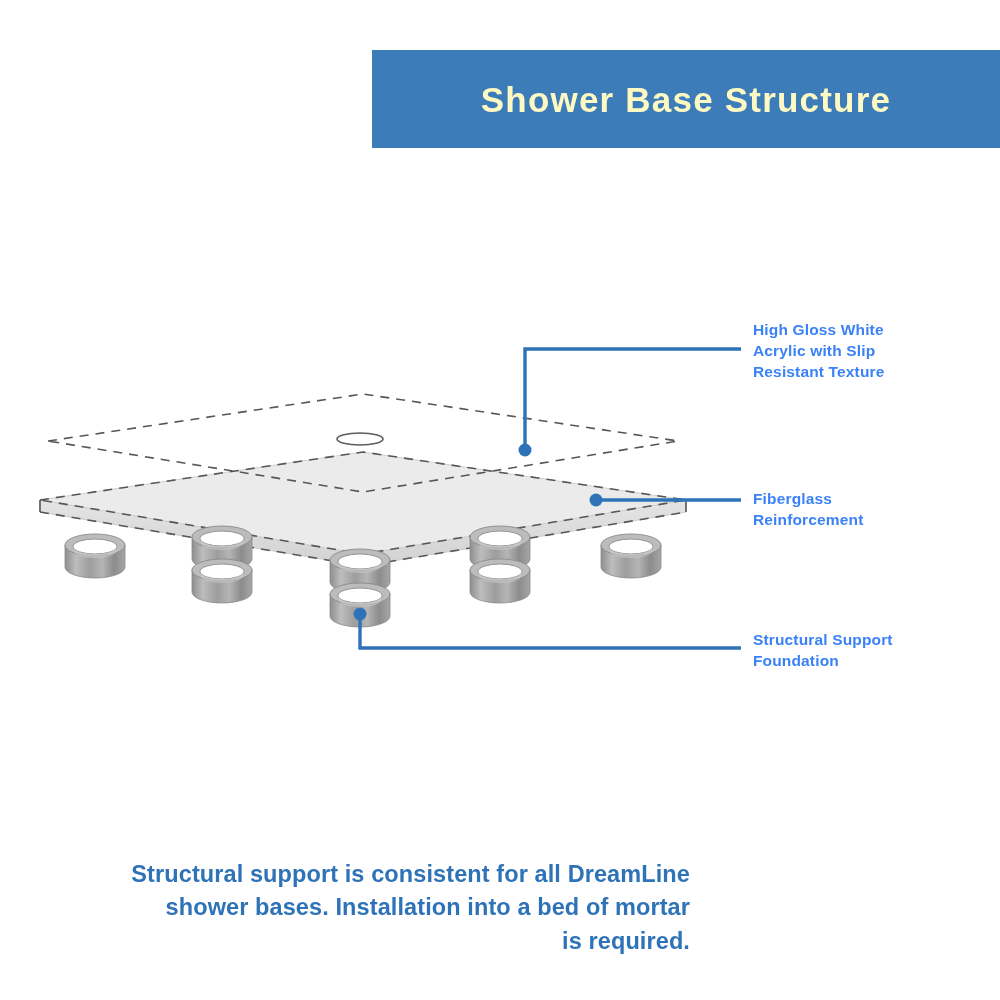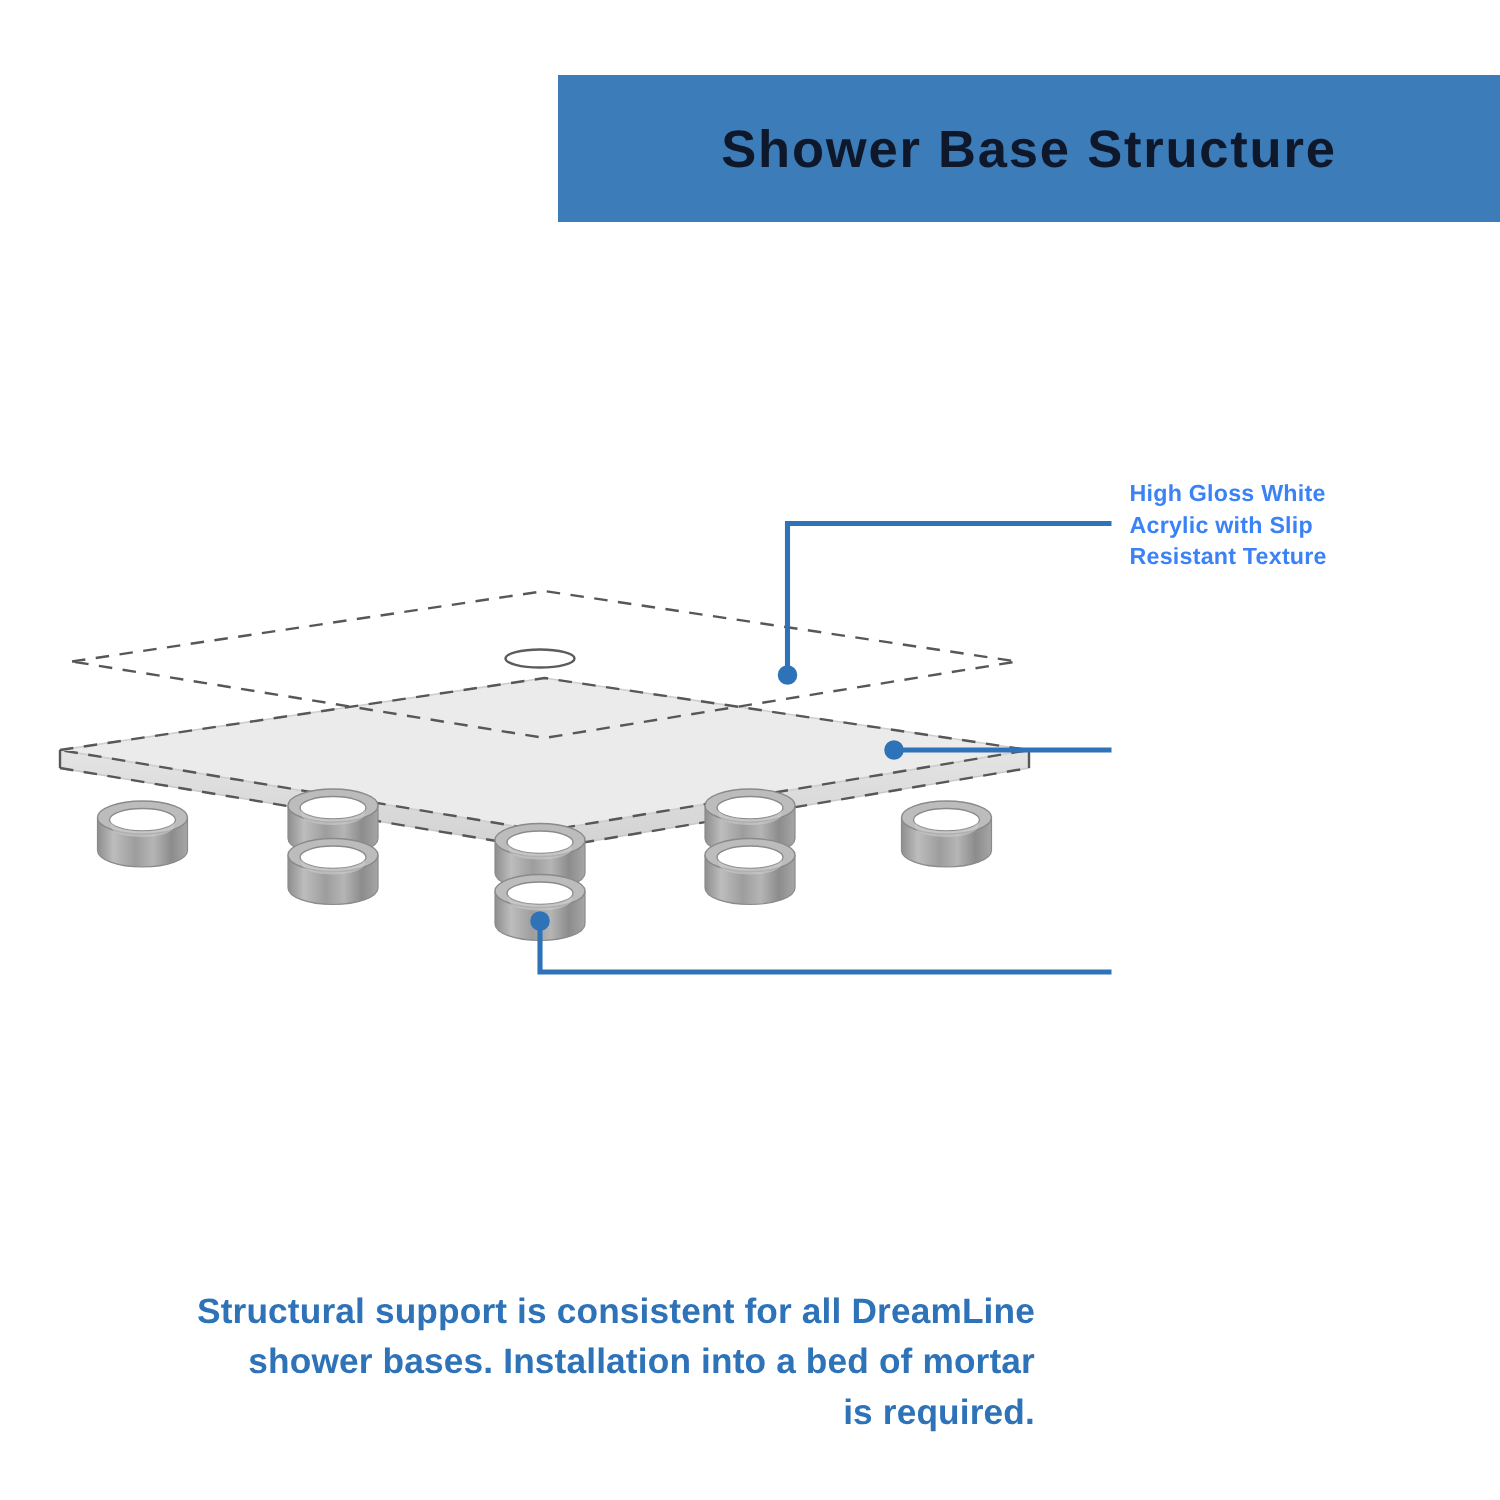--- a/index.html
+++ b/index.html
@@ -31,21 +31,21 @@
     top: 50px;
     width: 628px;
     height: 98px;
     background: #3c7cb8;
     display: flex;
     align-items: center;
     justify-content: center;
     box-sizing: border-box;
   }
   .title-text {
-    color: #0f172a;
+    color: #fef9c3;
     font-size: 35px;
     font-weight: bold;
     letter-spacing: 1.2px;
     text-align: right;
     line-height: 1;
     white-space: nowrap;
     font-family: "Liberation Sans", sans-serif;
   }
 
   
@@ -163,19 +163,23 @@
 
       <path d="M 360,614 L 360,648 L 741,648"></path>
       <circle cx="360" cy="614" r="6.5" fill="#2e72b8" stroke="none"></circle>
     </g>
   </svg>
 
   <div class="callout" id="callout-acrylic">High Gloss White
 Acrylic with Slip
 Resistant Texture</div>
 
+  <div class="callout" id="callout-fiber">Fiberglass
+Reinforcement</div>
 
+  <div class="callout" id="callout-support">Structural Support
+Foundation</div>
 
   <div class="footer-caption">Structural support is consistent for all DreamLine
 shower bases. Installation into a bed of mortar
 is required.</div>
 
 </div>
 
 </body></html>

